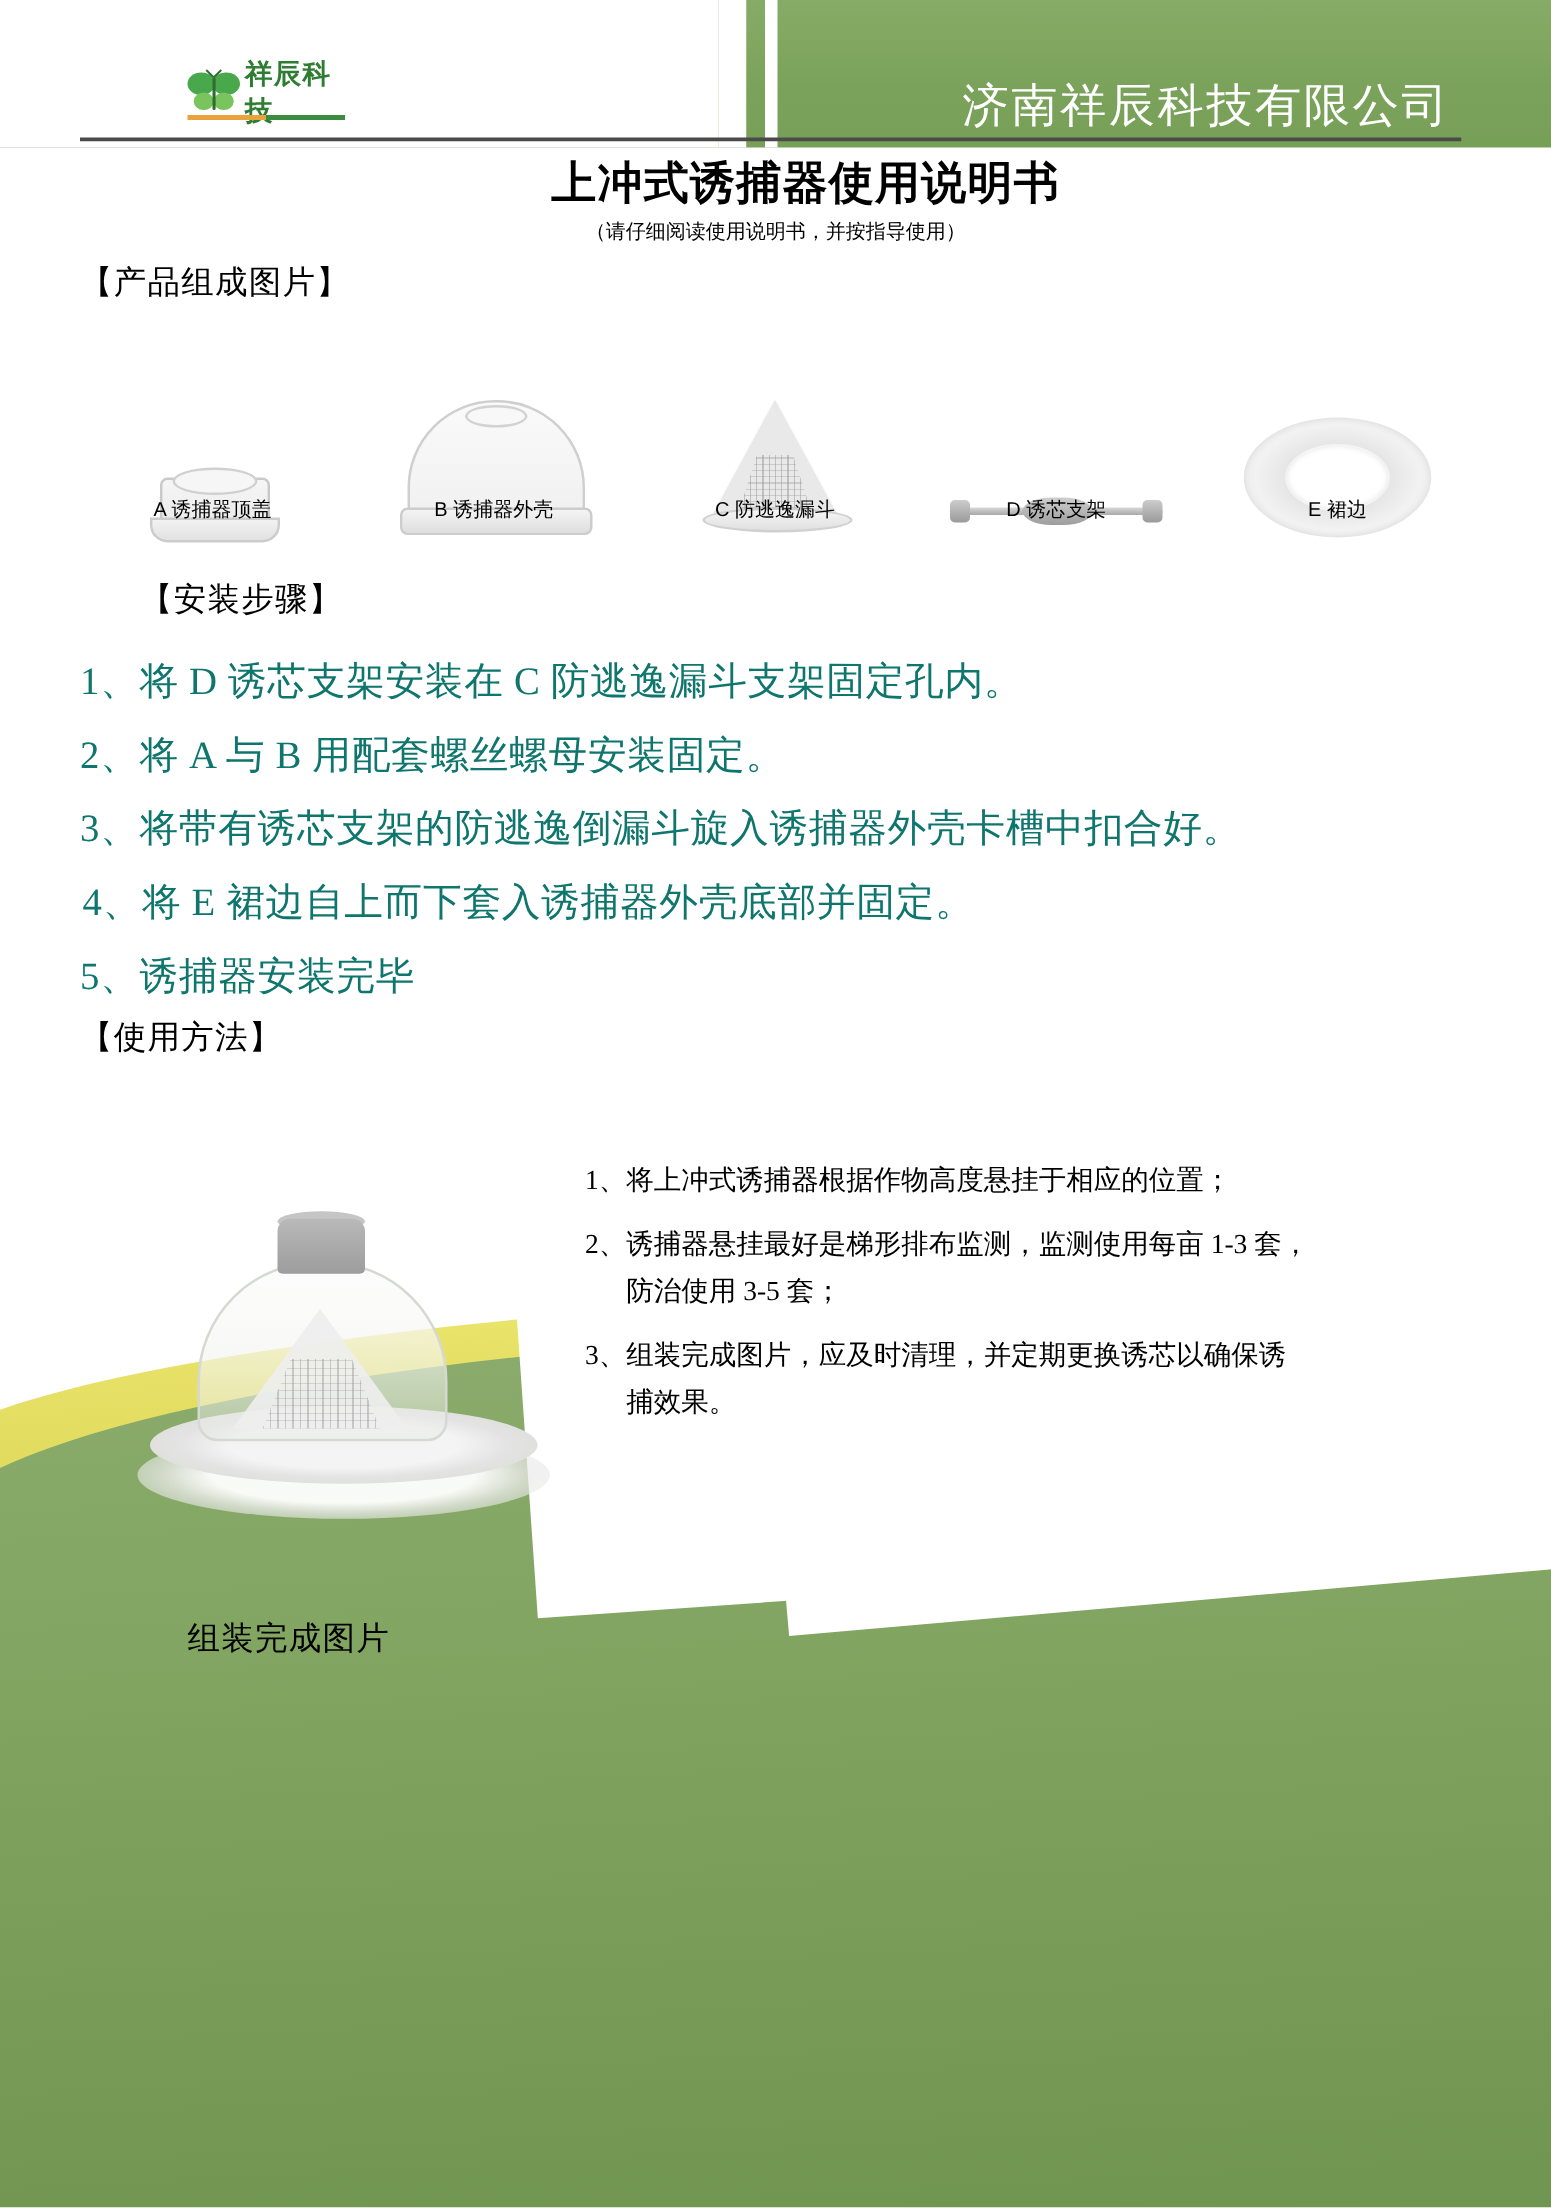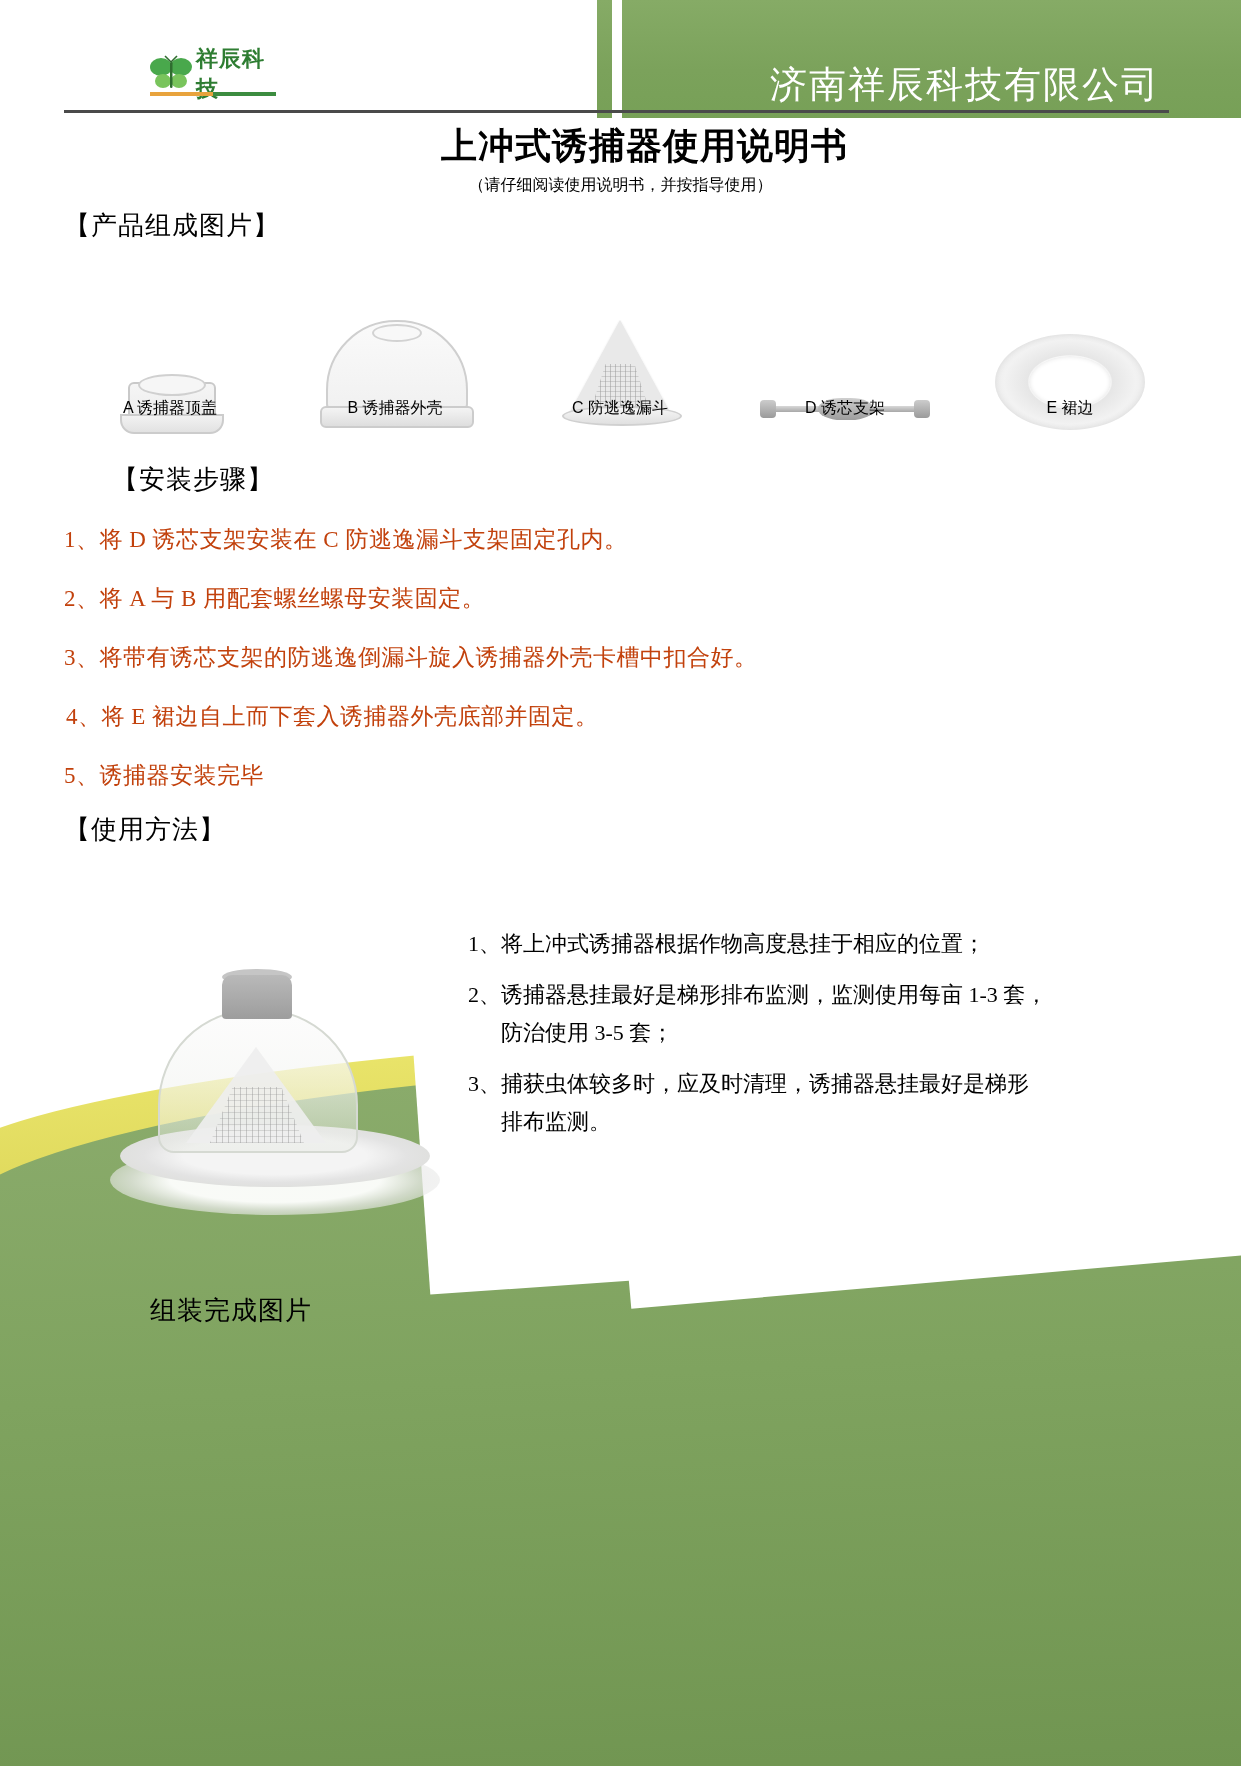--- a/index.html
+++ b/index.html
@@ -291,22 +291,22 @@
     left: 34px; top: 22px;
     width: 82px; height: 52px;
     border-radius: 50%;
     background: #ffffff;
     box-shadow: inset 0 0 5px rgba(0,0,0,0.12);
   }
 
   
   .step-line {
     position: absolute;
-    font-size: 23px;
-    color: #c2410c;
+    font-size: 31px;
+    color: #0f766e;
     letter-spacing: 0.5px;
     white-space: nowrap;
   }
 
   
   .bottom-decor {
     position: absolute;
     left: 0; top: 1010px;
     width: 1241px;
     height: 756px;
@@ -551,15 +551,15 @@
   <div class="usage-item">
     <span class="usage-num">1、</span>
     <span class="usage-text">将上冲式诱捕器根据作物高度悬挂于相应的位置；</span>
   </div>
   <div class="usage-item">
     <span class="usage-num">2、</span>
     <span class="usage-text">诱捕器悬挂最好是梯形排布监测，监测使用每亩 1-3 套，防治使用 3-5 套；</span>
   </div>
   <div class="usage-item">
     <span class="usage-num">3、</span>
-    <span class="usage-text">捕获虫体较多时，应及时清理，诱捕器悬挂最好是梯形排布监测。</span>
+    <span class="usage-text">组装完成图片，应及时清理，并定期更换诱芯以确保诱捕效果。</span>
   </div>
 </div>
 
 </body></html>

